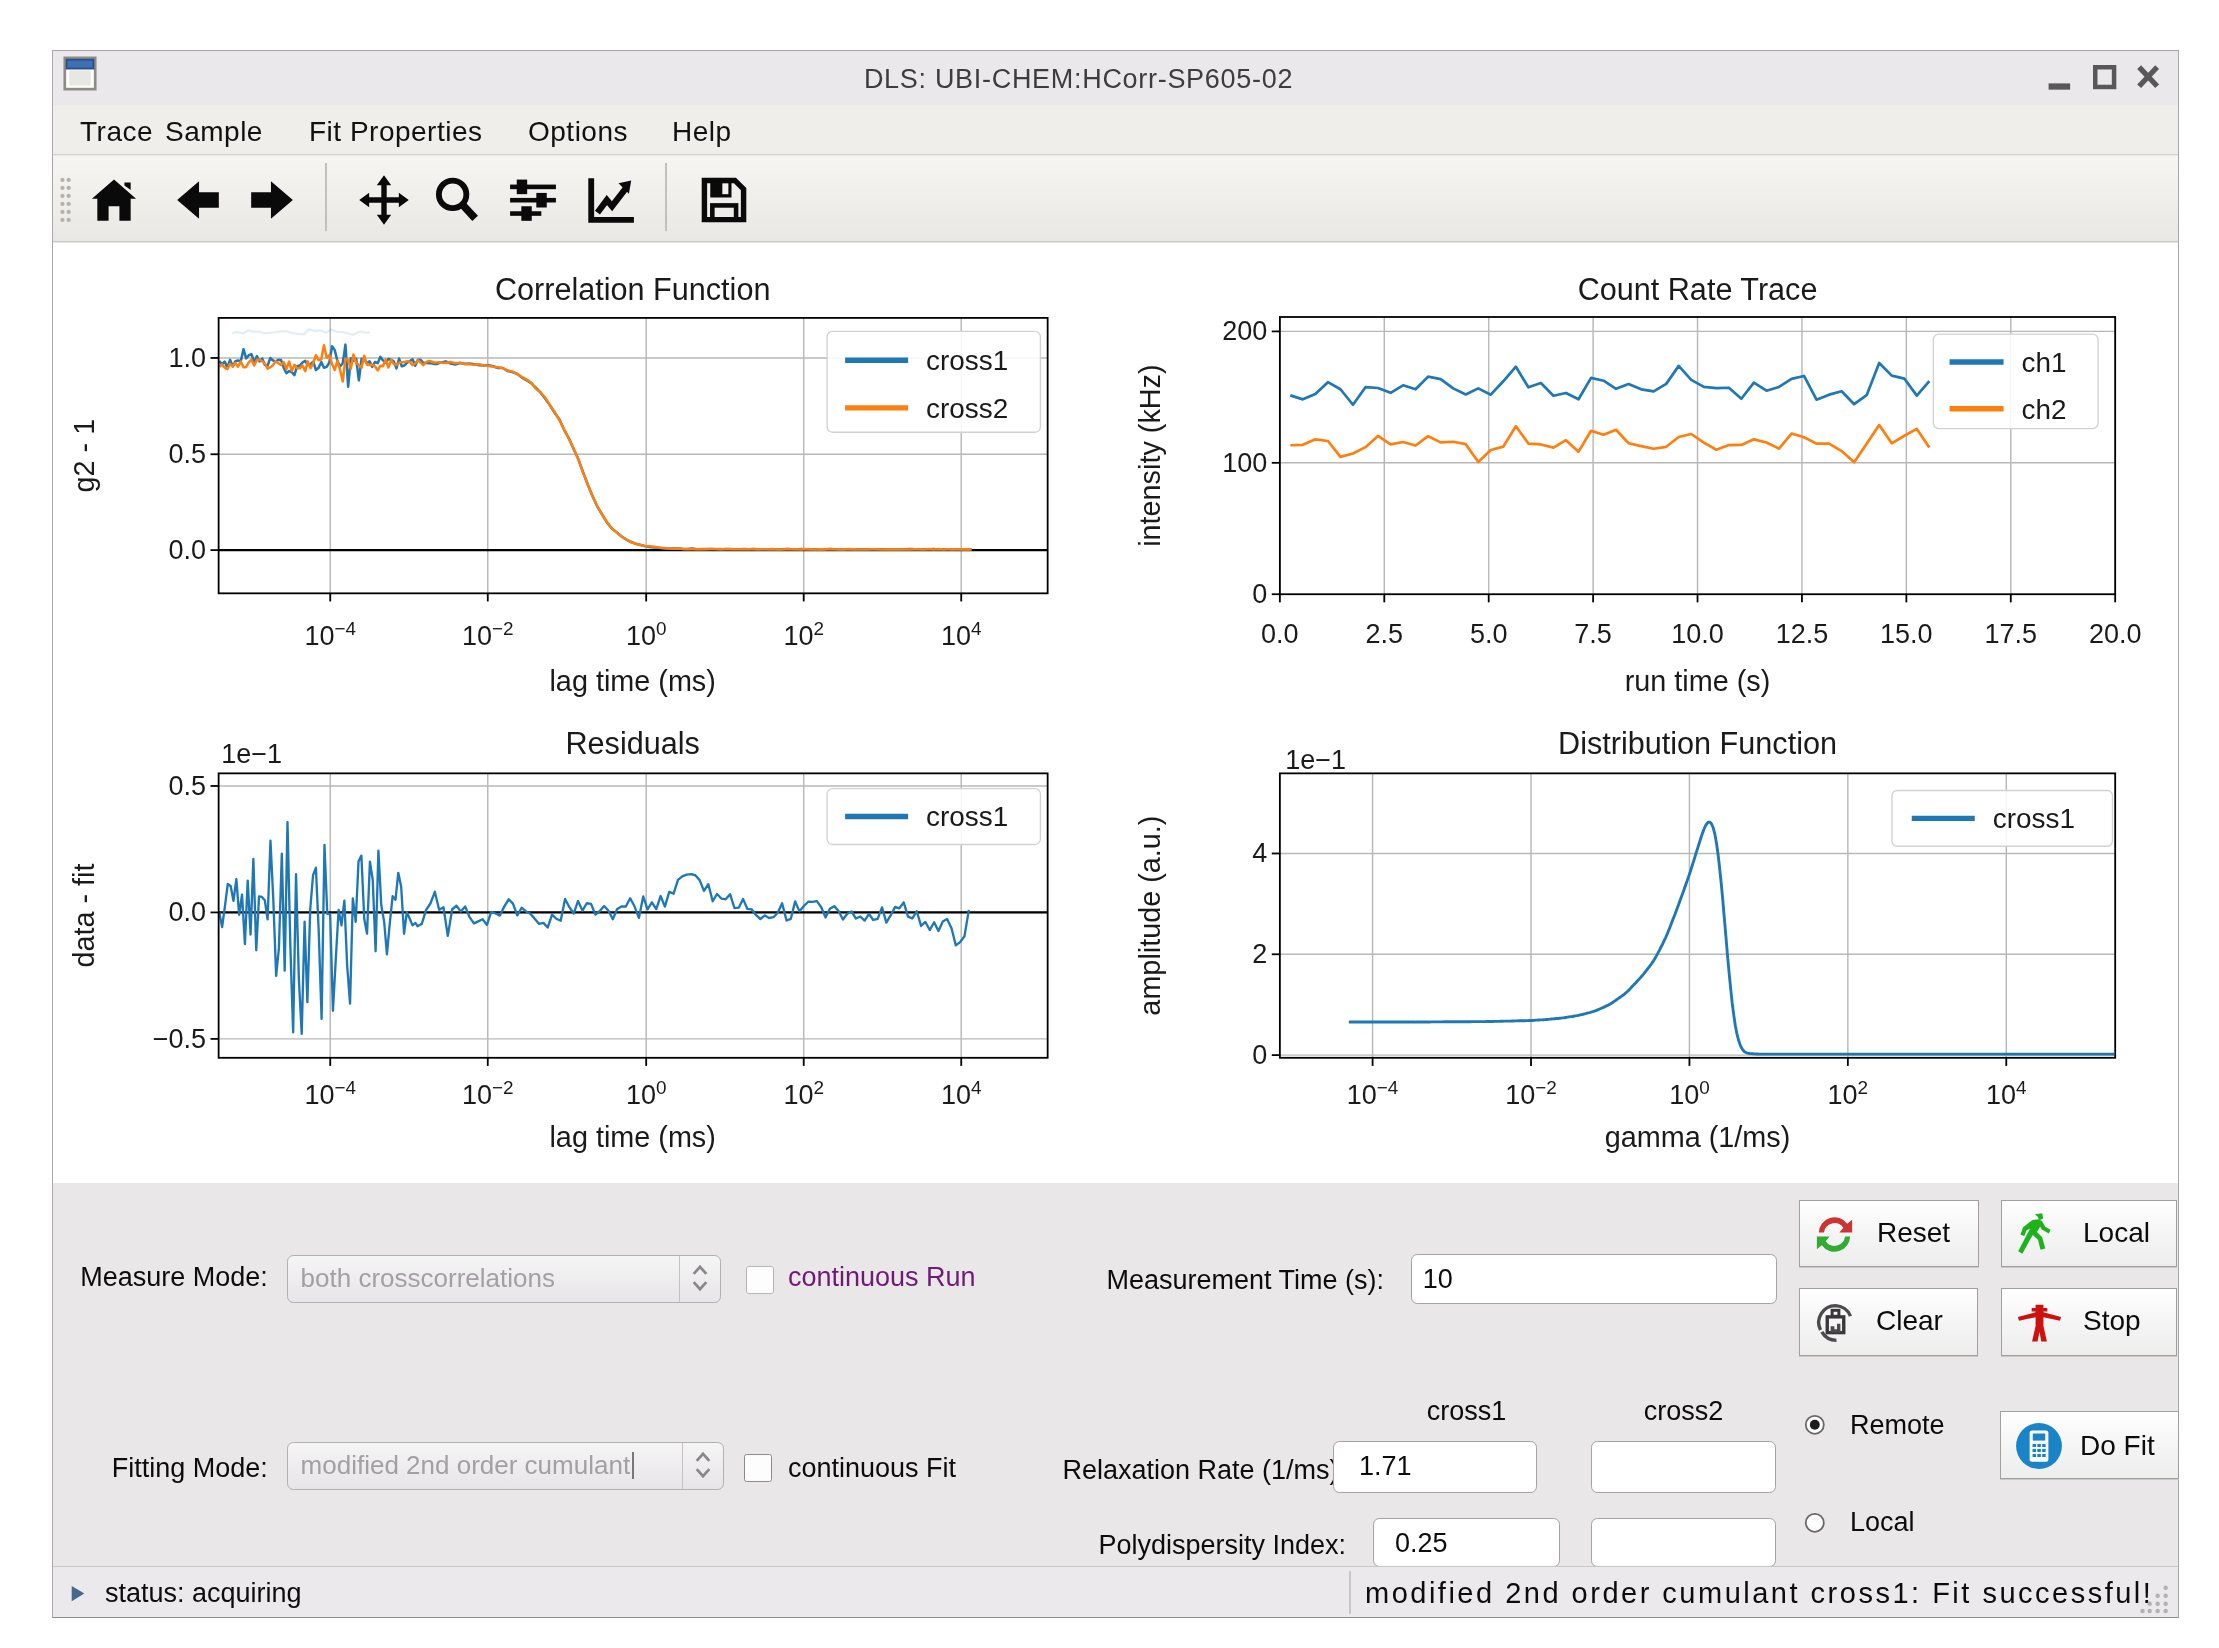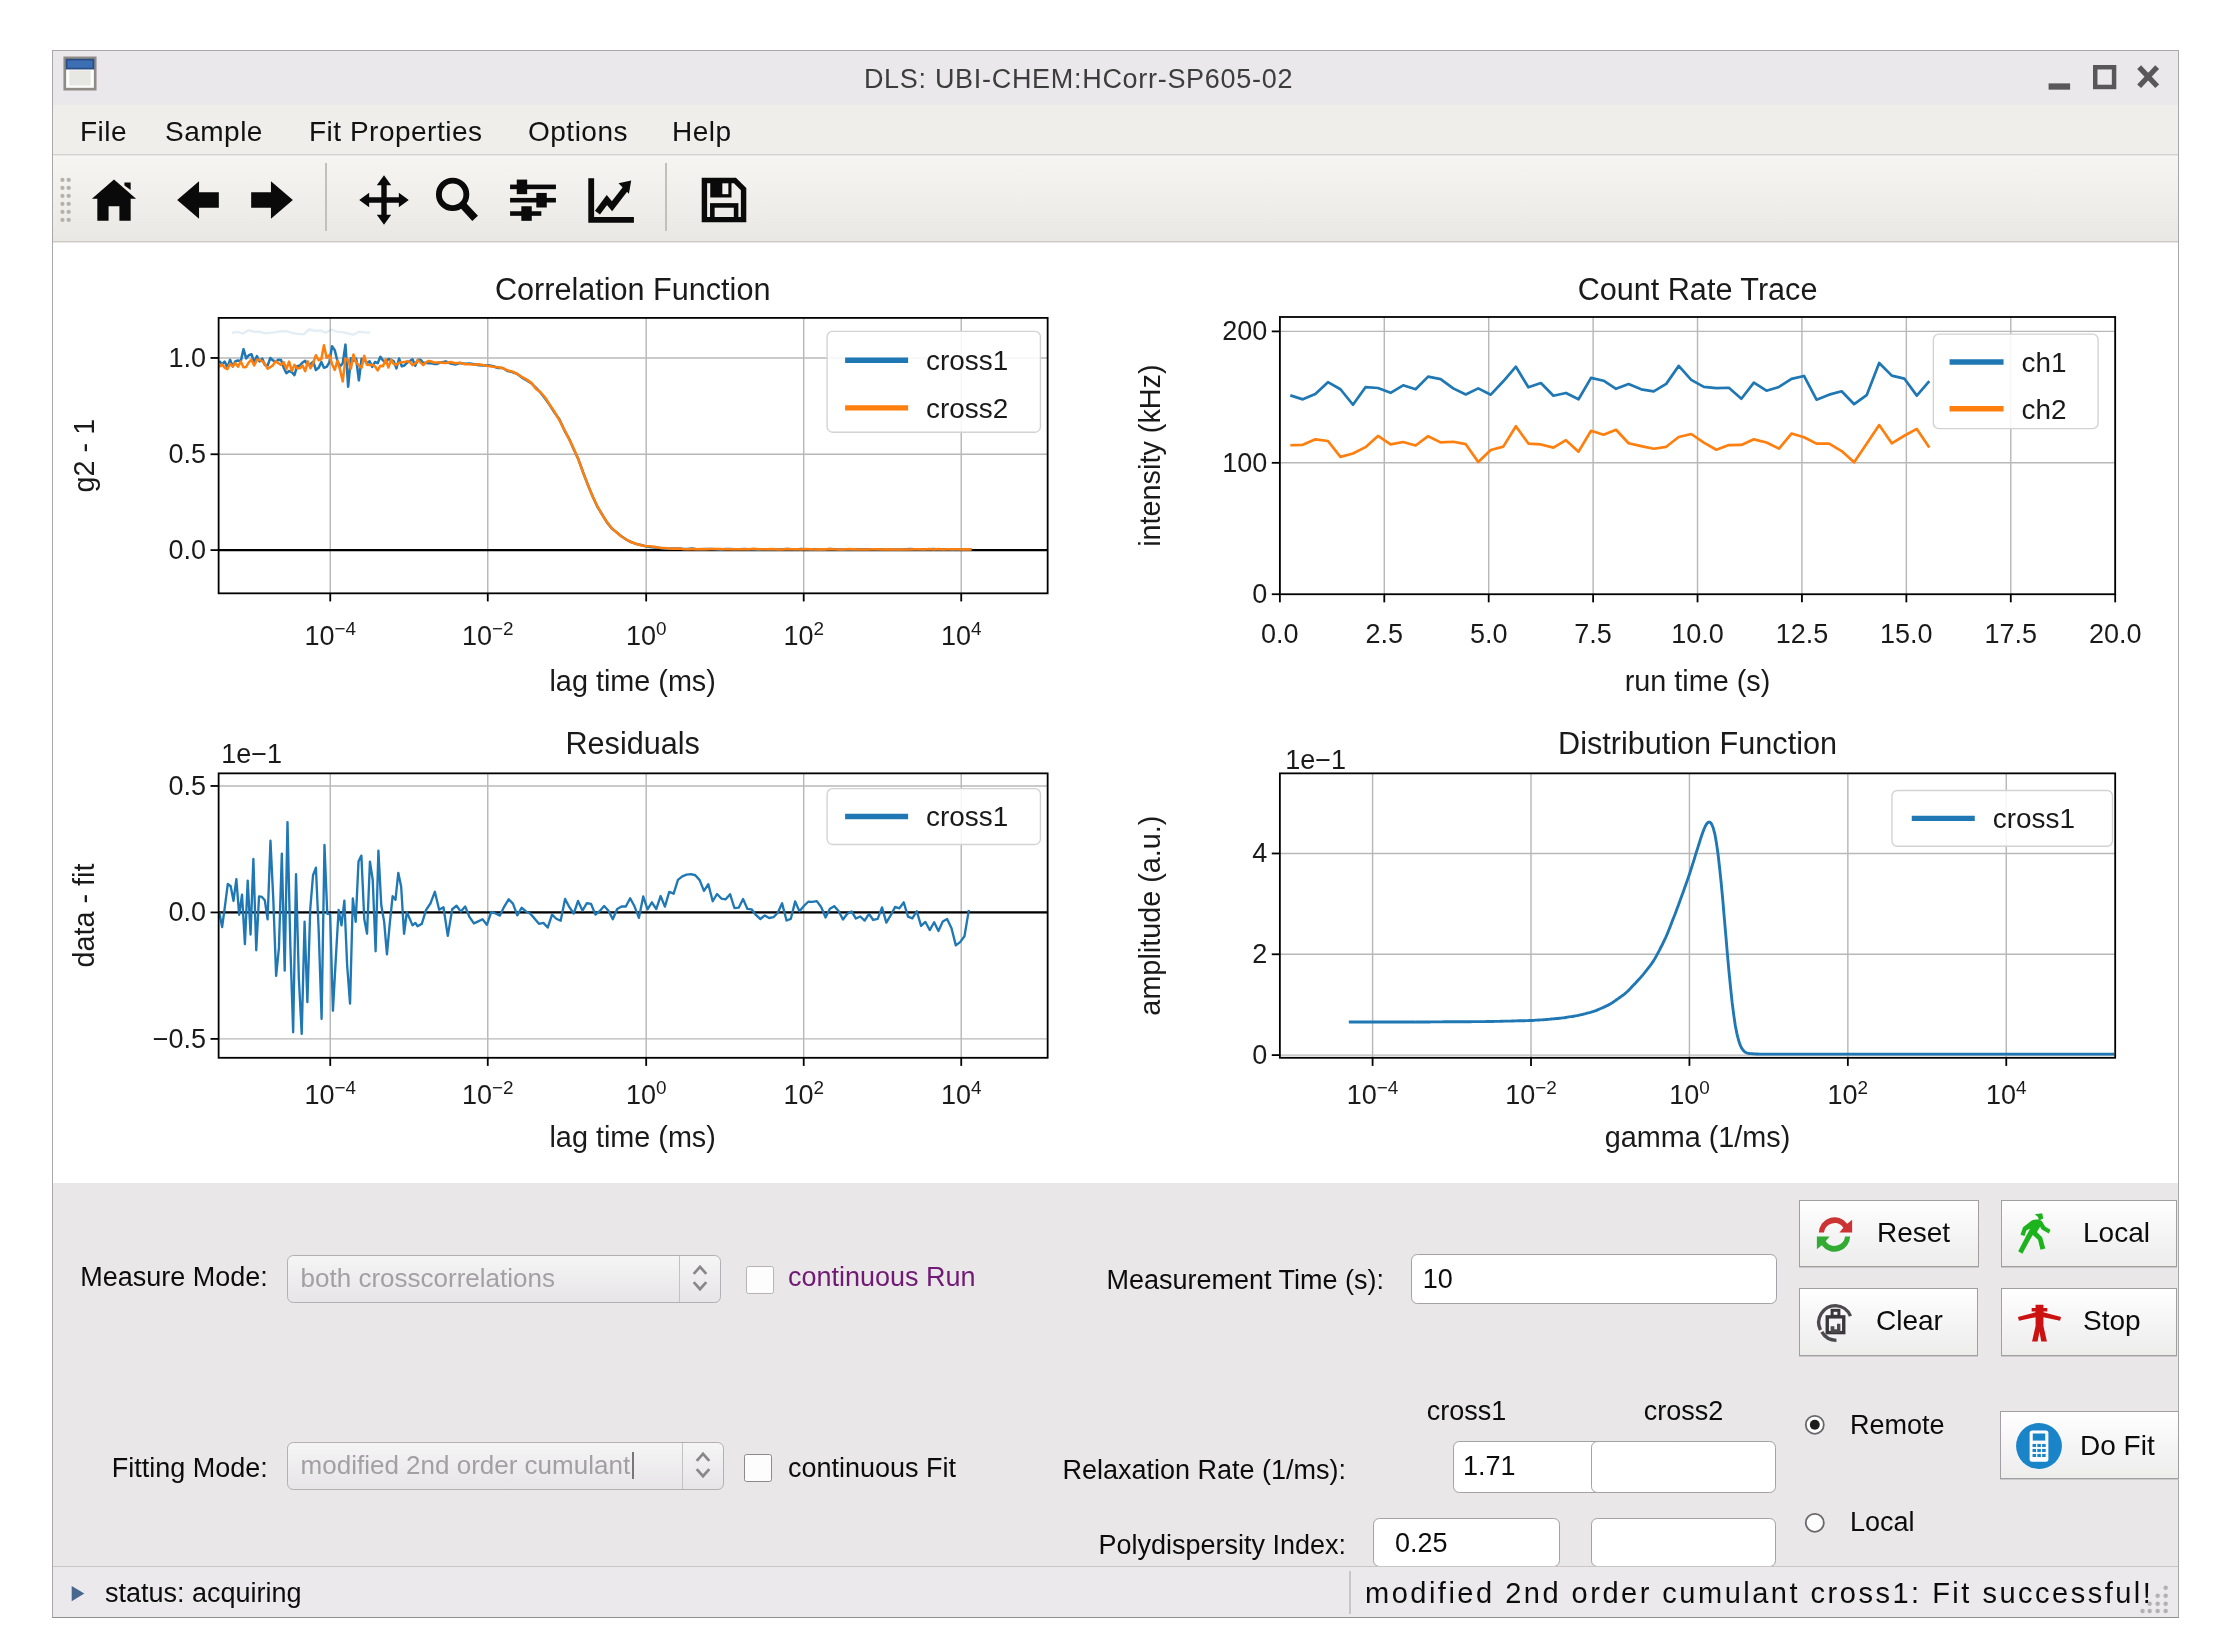--- a/index.html
+++ b/index.html
@@ -31,21 +31,21 @@
     <rect x="7" y="16" width="24" height="17" fill="#e8e8e2"></rect>
   </svg>
   <div id="title">DLS: UBI-CHEM:HCorr-SP605-02</div>
   <svg class="abs" style="left:1992px;top:9px" width="122" height="36" viewBox="0 0 136 40">
     <rect x="4" y="26" width="24" height="7" fill="#5a575a"></rect>
     <rect x="56" y="8" width="21" height="22" fill="none" stroke="#5a575a" stroke-width="5"></rect>
     <path d="M107 10 L123 27 M123 10 L107 27" stroke="#5a575a" stroke-width="6" stroke-linecap="square"></path>
   </svg>
  </div>
  <div id="menubar">
-  <div class="menu" style="left:27px">File</div>
+  <div class="menu" style="left:27px">Trace</div>
   <div class="menu" style="left:112px">Sample</div>
   <div class="menu" style="left:256px">Fit Properties</div>
   <div class="menu" style="left:475px">Options</div>
   <div class="menu" style="left:619px">Help</div>
  </div>
  <div id="toolbar">
   <svg class="abs" style="left:5.4px;top:20px" width="16" height="47" viewBox="0 0 18 52">
         <g fill="#b5b2ac">
    <circle cx="5" cy="4" r="2.4"></circle>
           <circle cx="12" cy="4" r="2.4"></circle>
@@ -281,21 +281,21 @@
     <div class="sp"><svg width="40" height="44" viewBox="0 0 44 49">
             <path d="M15 20 L22 12 L29 20 M15 29 L22 37 L29 29" fill="none" stroke="#8a878a" stroke-width="3"></path>
           </svg></div>
   </div>
   <div class="cb" style="left:691px;top:271px"></div>
   <div class="lbl" style="left:735px;top:270px">continuous Fit</div>
   <div class="lblr" style="left:933px;top:272px;width:360px">Relaxation Rate (1/ms):</div>
   <div class="lblr" style="left:933px;top:347px;width:360px">Polydispersity Index:</div>
   <div class="lbl" style="left:1320px;top:213px;width:187px;text-align:center">cross1</div>
   <div class="lbl" style="left:1538px;top:213px;width:185px;text-align:center">cross2</div>
-  <div class="inp" style="left:1400px;top:258px;width:226px;height:52px;padding-left:9px">1.71</div>
+  <div class="inp" style="left:1280px;top:258px;width:204px;height:52px;padding-left:25px">1.71</div>
   <div class="inp" style="left:1538px;top:258px;width:185px;height:52px"></div>
   <div class="inp" style="left:1320px;top:335px;width:187px;height:49px;padding-left:21px">0.25</div>
   <div class="inp" style="left:1538px;top:335px;width:185px;height:49px"></div>
 
   <svg class="abs" style="left:1751px;top:231px" width="21.6" height="21.6" viewBox="0 0 24 24">
         <circle cx="12" cy="12" r="10" fill="#fdfdfd" stroke="#6b686b" stroke-width="2"></circle>
         <circle cx="12" cy="12" r="5.5" fill="#1d1d1d"></circle>
       </svg>
   <div class="lbl" style="left:1797px;top:227px">Remote</div>
   <svg class="abs" style="left:1751px;top:329px" width="21.6" height="21.6" viewBox="0 0 24 24">

